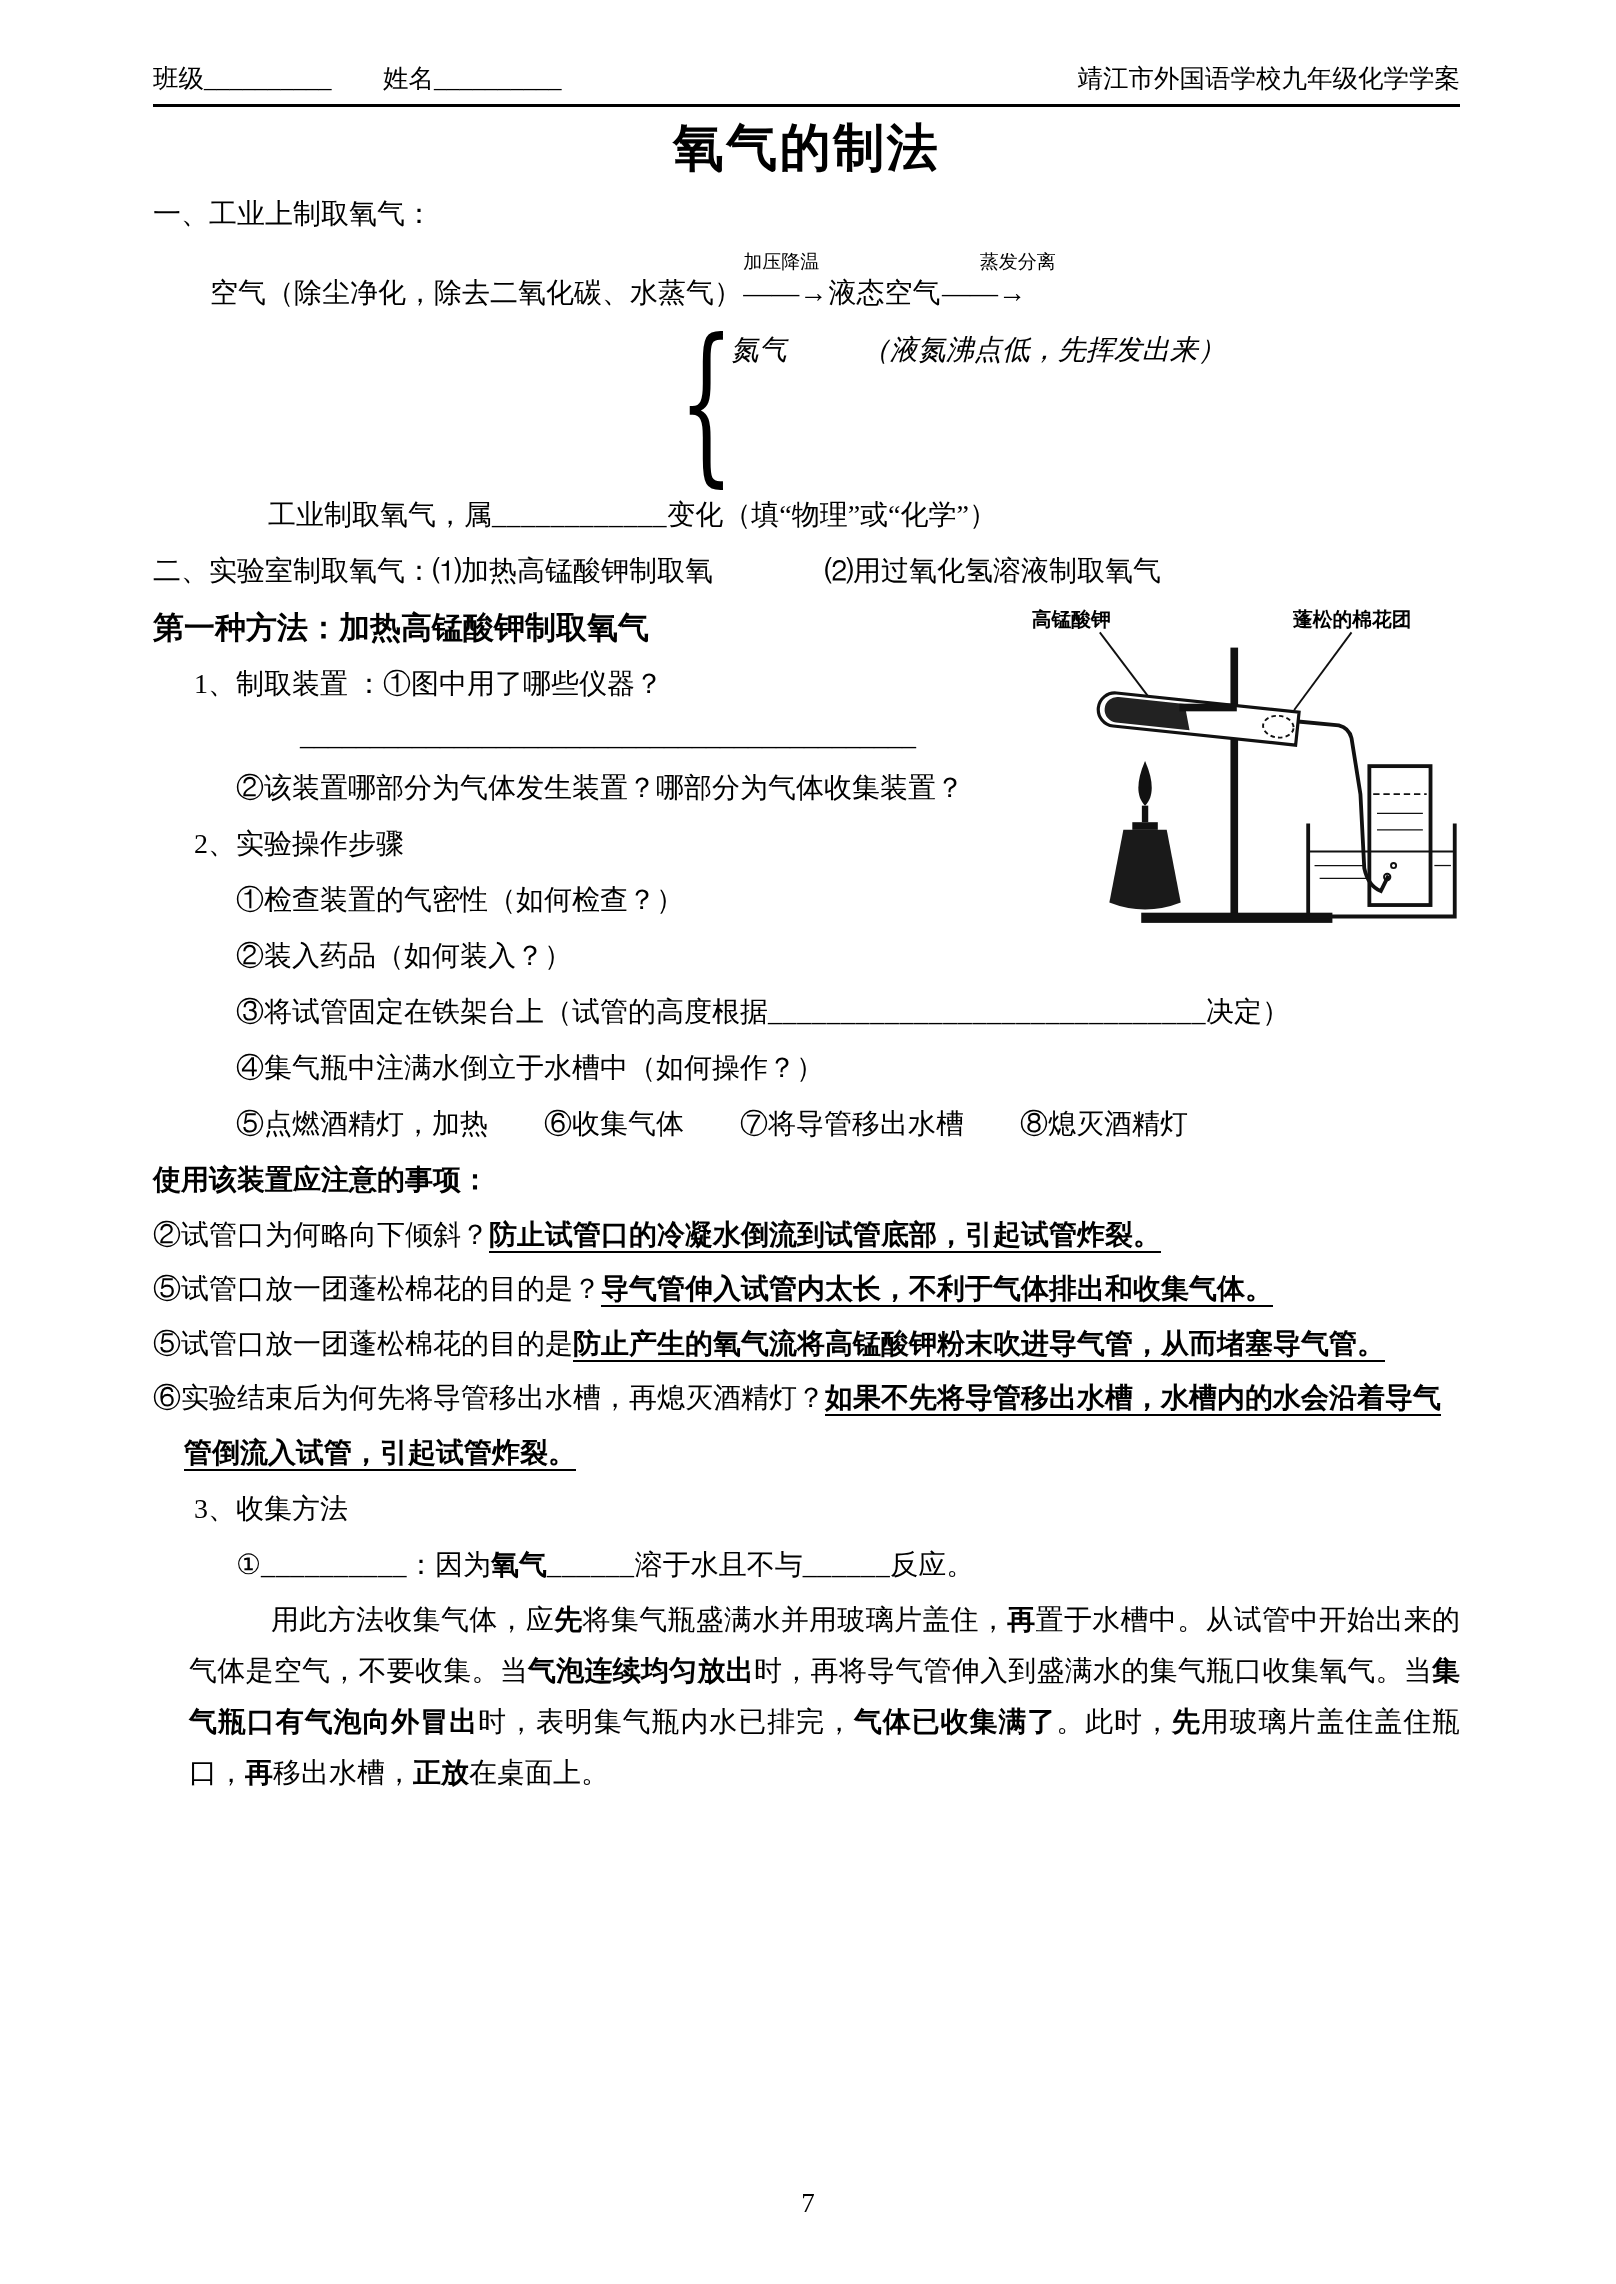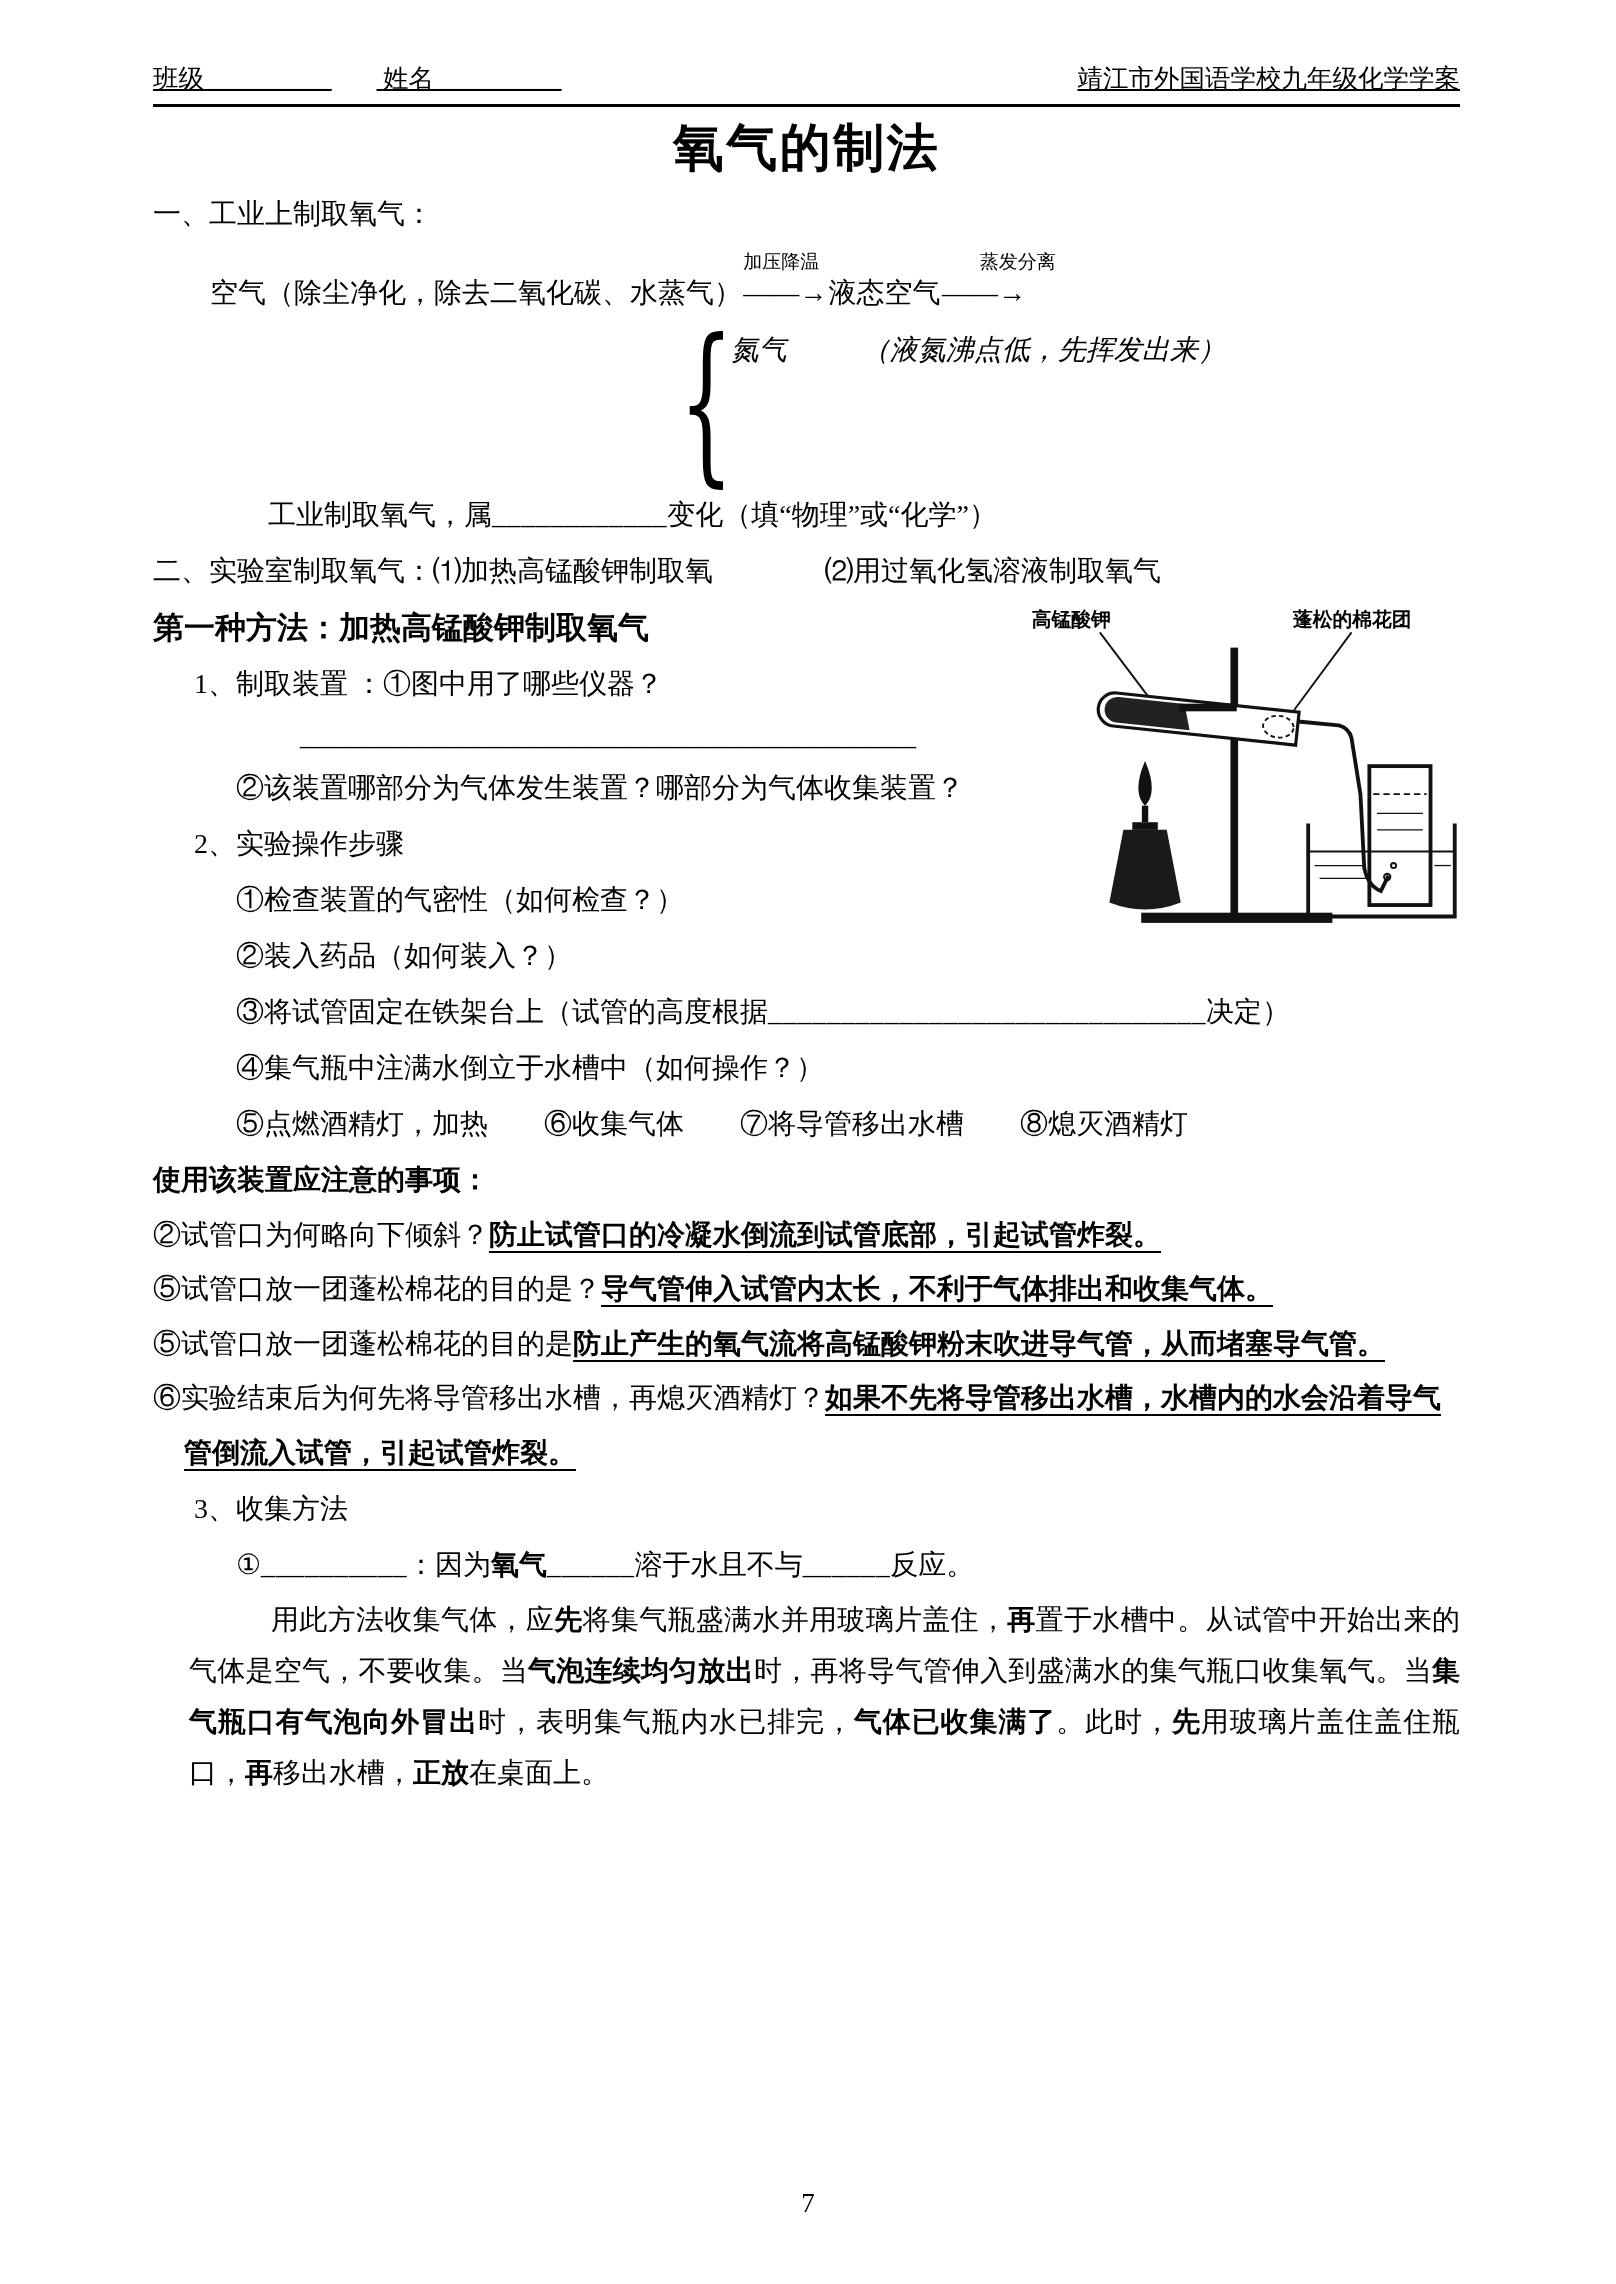--- a/index.html
+++ b/index.html
@@ -16,21 +16,20 @@
     padding:61px 156px 0 153px;
     overflow:hidden;
   }
 
   
   .header {
     display:flex; justify-content:space-between; align-items:flex-end;
     border-bottom:3.2px solid #000;
     padding-bottom:7.6px;
     font-size:25.5px;
-    text-decoration:underline;
   }
   .header-left span { margin-right:45px; }
 
   .doc-title {
     text-align:center;
     font-family:Liberation Sans, sans-serif;
     font-weight:bold;
     font-size:51px;
     line-height:1.2;
     margin:10.2px 0 7.6px 0;

